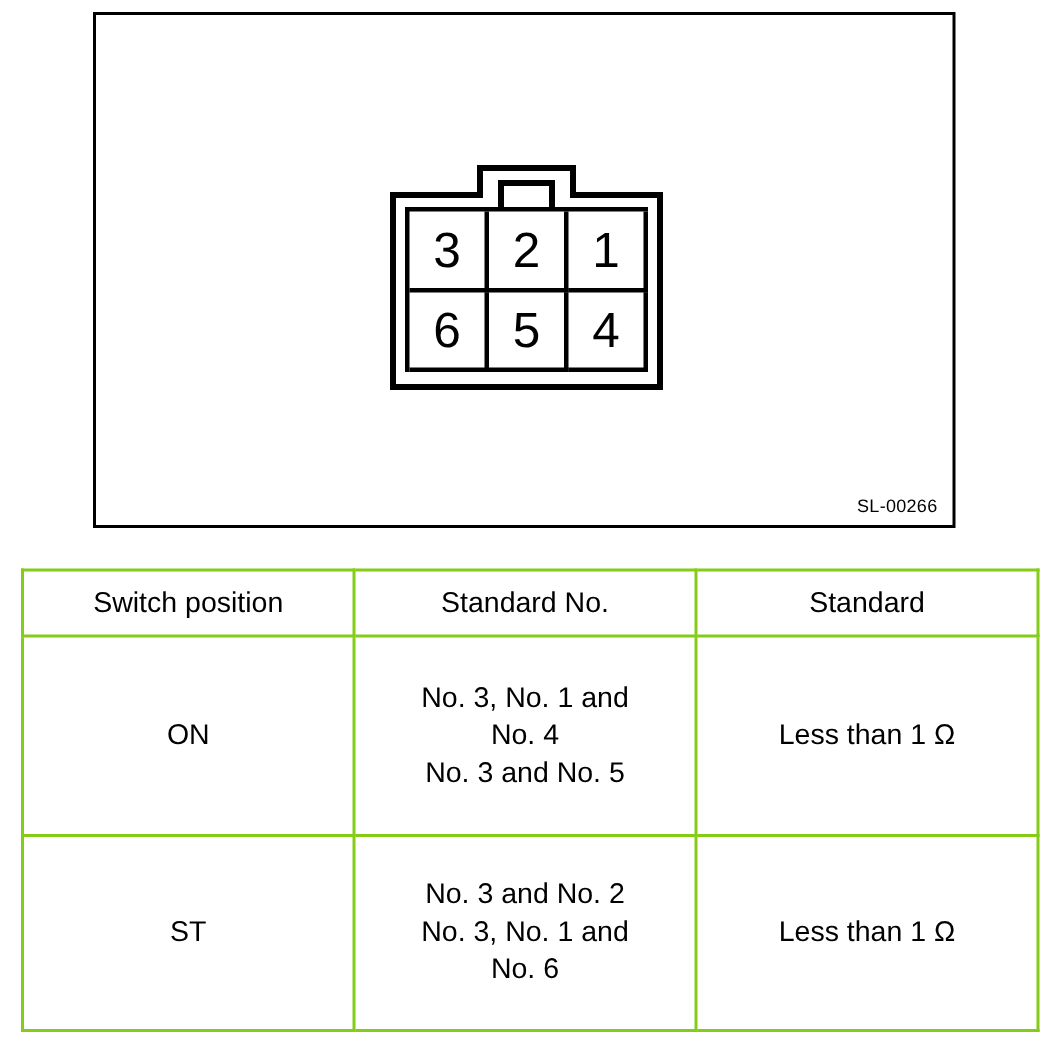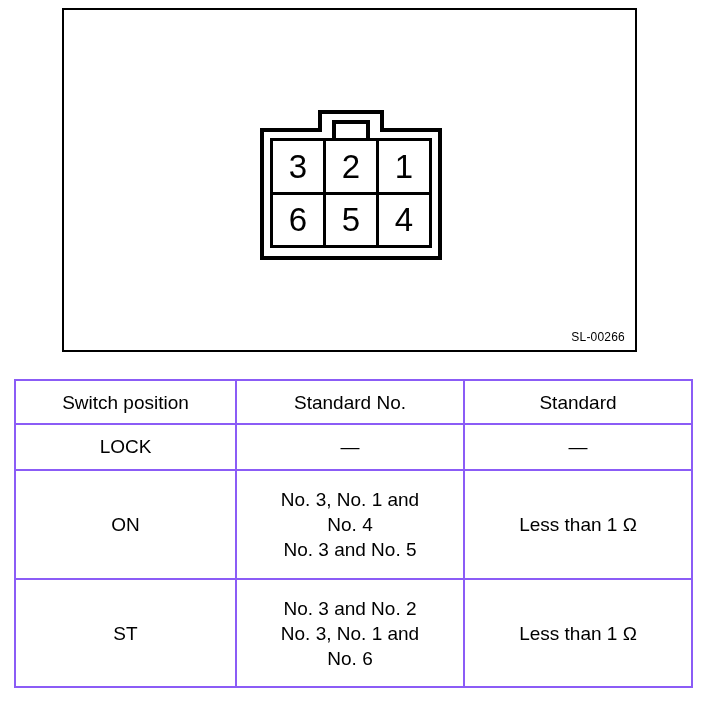--- a/index.html
+++ b/index.html
@@ -128,21 +128,21 @@
     border-collapse: collapse;
     table-layout: fixed;
     background: #fff;
   }
   #spec-table col.c-pos { width: 221px; }
   #spec-table col.c-term { width: 228px; }
   #spec-table col.c-std { width: 228px; }
 
   #spec-table th,
   #spec-table td {
-    border: 2px solid #8b5cf6;
+    border: 2px solid #84cc16;
     text-align: center;
     vertical-align: middle;
     font-weight: normal;
     font-size: 19px;
     line-height: 25px;
     padding: 3px 4px;
   }
   #spec-table thead th { height: 36px; }
   .row-lock td, .row-acc td { height: 37px; }
   .row-on td { height: 100px; }
@@ -181,25 +181,20 @@
     <col class="c-std">
   </colgroup>
   <thead>
     <tr>
       <th>Switch position</th>
       <th>Standard No.</th>
       <th>Standard</th>
     </tr>
   </thead>
   <tbody>
-    <tr class="row-lock">
-      <td>LOCK</td>
-      <td class="multiline">—</td>
-      <td>—</td>
-    </tr>
     <tr class="row-on">
       <td>ON</td>
       <td class="multiline">No. 3, No. 1 and
 No. 4
 No. 3 and No. 5</td>
       <td>Less than 1 Ω</td>
     </tr>
     <tr class="row-st">
       <td>ST</td>
       <td class="multiline">No. 3 and No. 2

